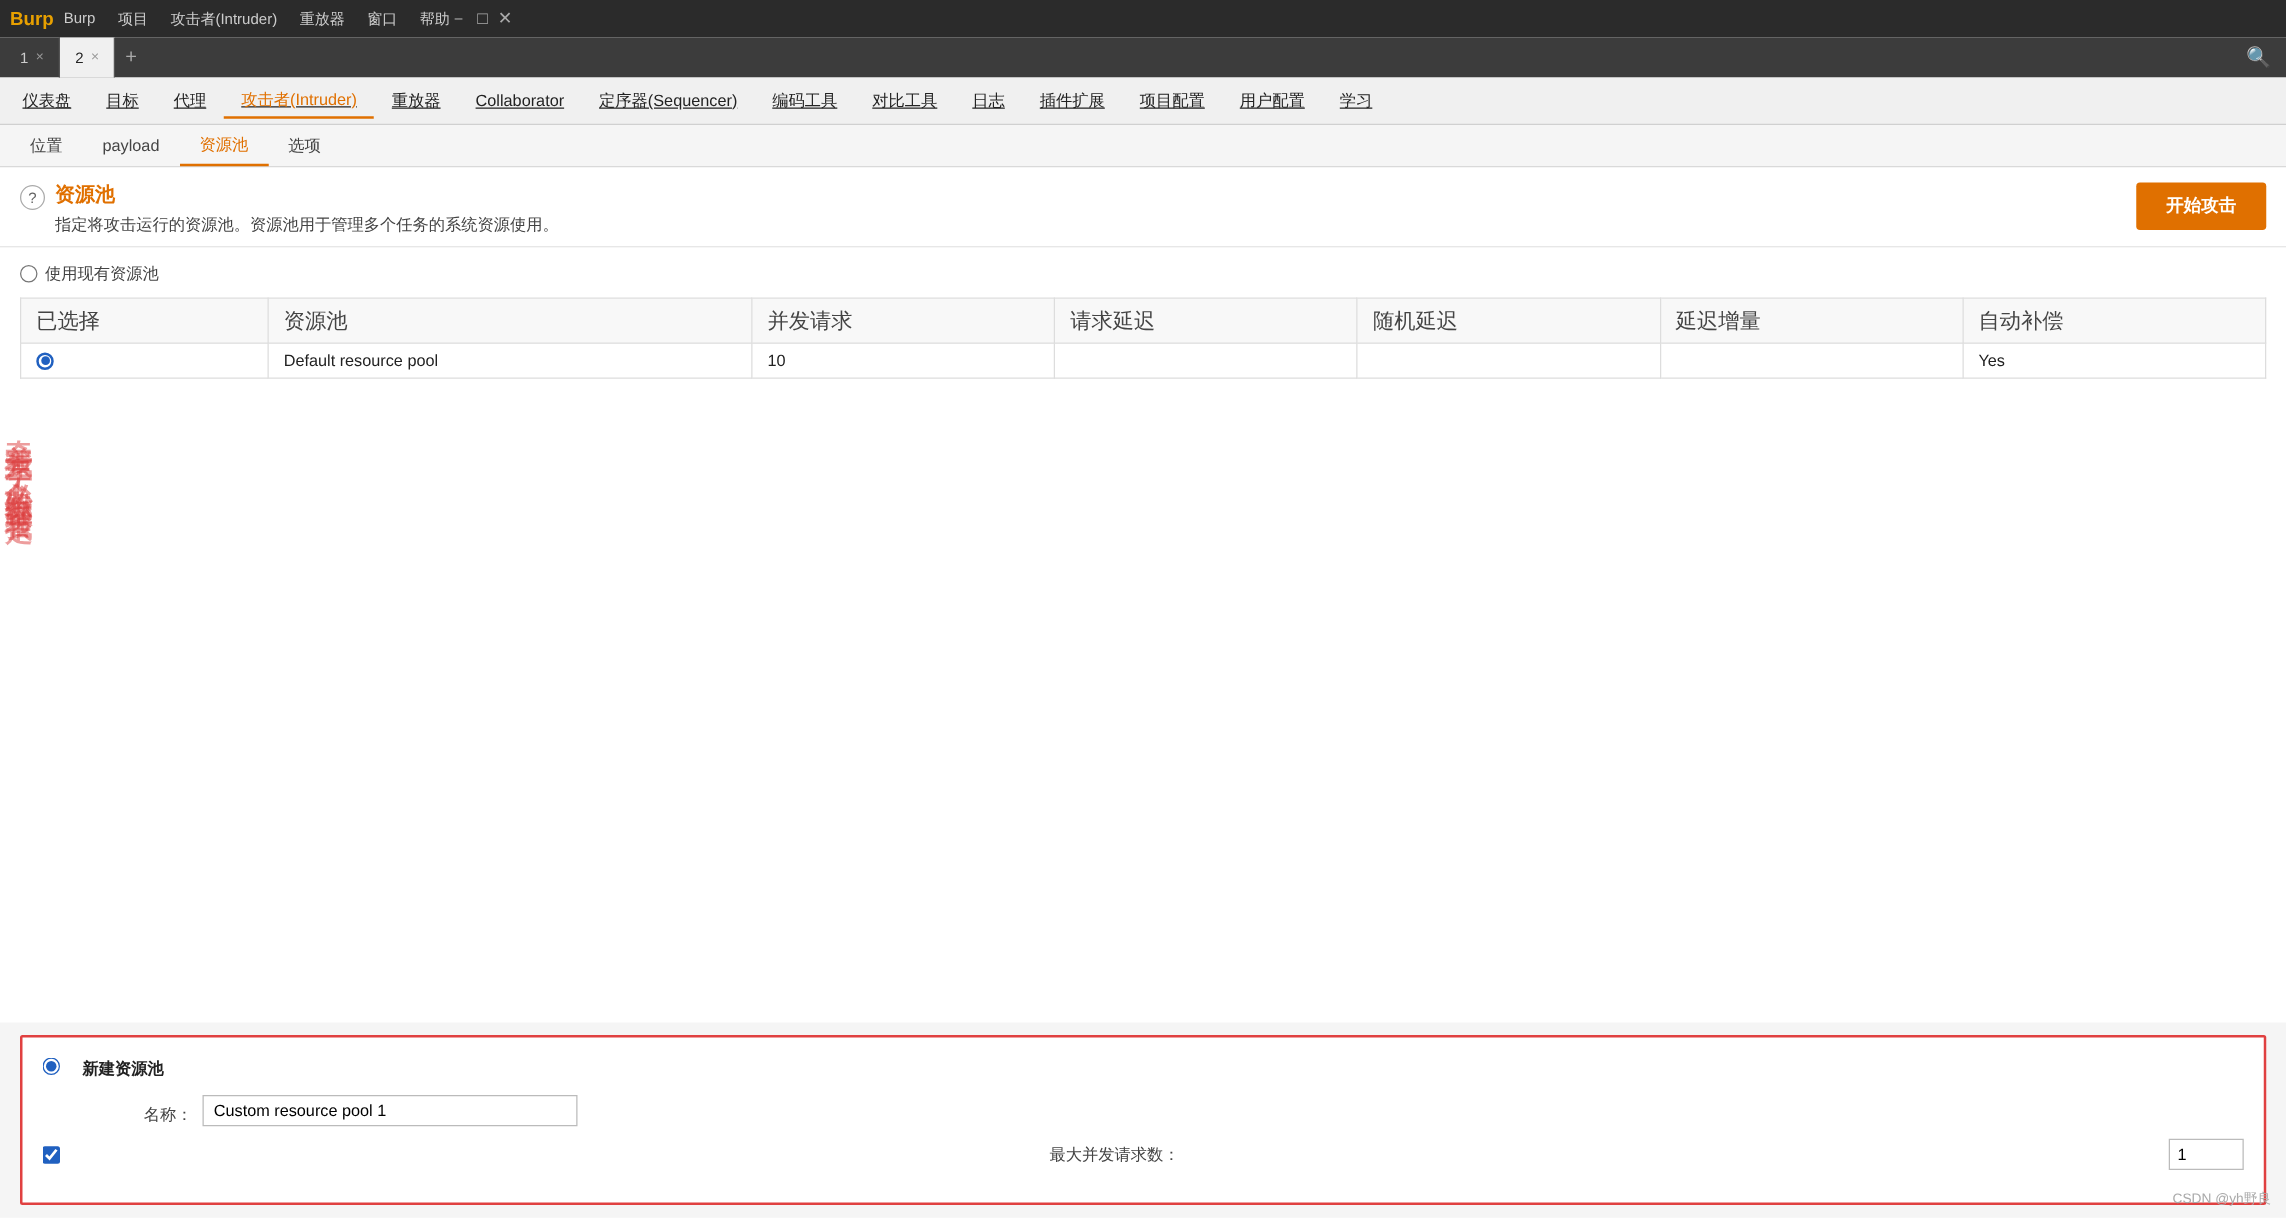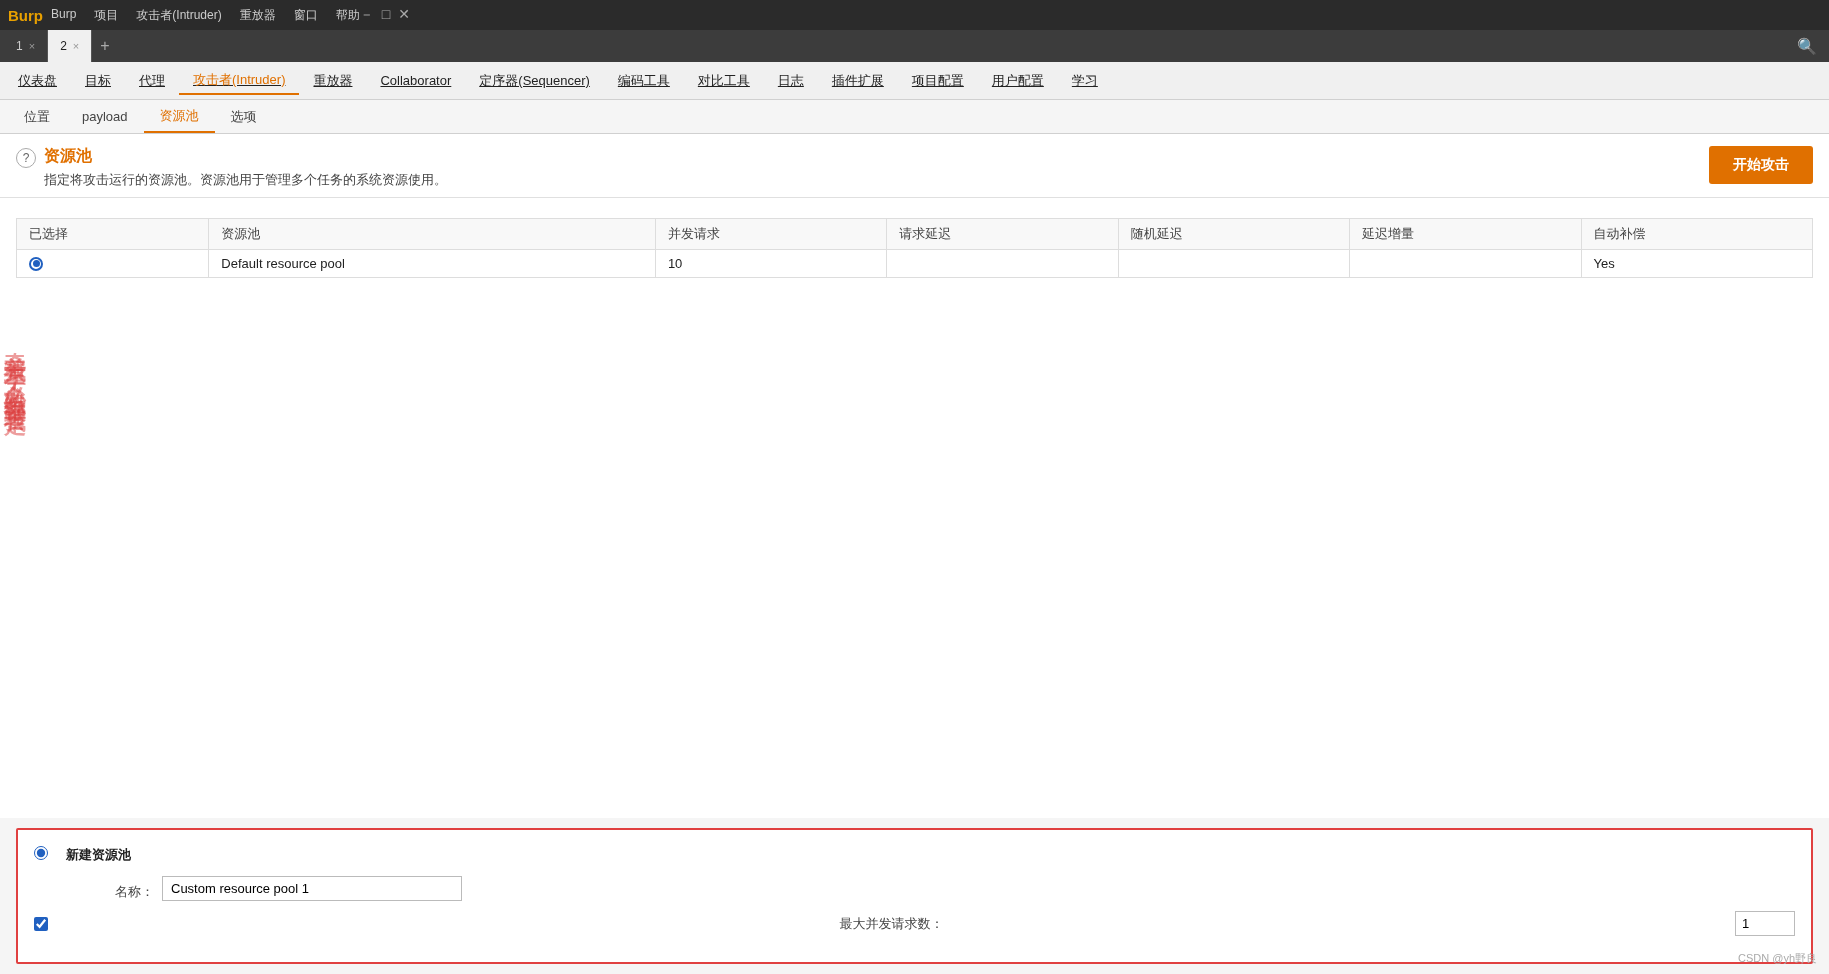--- a/index.html
+++ b/index.html
@@ -48,21 +48,21 @@
     
     .content-area { flex: 1; background: #fff; overflow: auto; padding: 12px 16px; }
     
     
     .radio-group { margin-bottom: 10px; }
     .radio-label { display: flex; align-items: center; gap: 6px; cursor: pointer; font-size: 13px; color: #444; }
     .radio-label input[type="radio"] { accent-color: #e07000; width: 14px; height: 14px; }
     
     
     .resource-table { width: 100%; border-collapse: collapse; margin-top: 8px; border: 1px solid #ddd; }
-    .resource-table th { background: #f8f8f8; border: 1px solid #ddd; padding: 6px 12px; text-align: left; font-size: 13px; color: #444; font-weight: normal; }
+    .resource-table th { background: #f8f8f8; border: 1px solid #ddd; padding: 6px 12px; text-align: left; font-size: 17px; color: #444; font-weight: normal; }
     .resource-table td { border: 1px solid #ddd; padding: 6px 12px; font-size: 13px; color: #222; }
     
     
     .radio-dot { width: 14px; height: 14px; border-radius: 50%; border: 2px solid #2060c0; background: #fff; display: flex; align-items: center; justify-content: center; }
     .radio-dot.selected::after { content: ''; width: 7px; height: 7px; background: #2060c0; border-radius: 50%; }
     
     
     .bottom-panel { background: #fff; border: 2px solid #e04040; margin: 10px 16px; padding: 16px; border-radius: 2px; }
     .bottom-panel-radio { display: flex; align-items: flex-start; gap: 18px; margin-bottom: 12px; font-size: 13px; font-weight: bold; }
     .bottom-panel-radio input[type="radio"] { accent-color: #2060c0; width: 14px; height: 14px; }
@@ -148,20 +148,26 @@
       <div class="page-title-section">
         <div class="page-title">资源池</div>
         <div class="page-desc">指定将攻击运行的资源池。资源池用于管理多个任务的系统资源使用。</div>
       </div>
     </div>
     <button class="start-btn">开始攻击</button>
   </div>
 
   <div class="content-area">
 
+    <div class="radio-group">
+      <label class="radio-label">
+        <input type="radio" name="pool_choice" style="">
+        <span>使用现有资源池</span>
+      </label>
+    </div>
 
     <table class="resource-table">
       <thead>
         <tr>
           <th>已选择</th>
           <th>资源池</th>
           <th>并发请求</th>
           <th>请求延迟</th>
           <th>随机延迟</th>
           <th>延迟增量</th>

